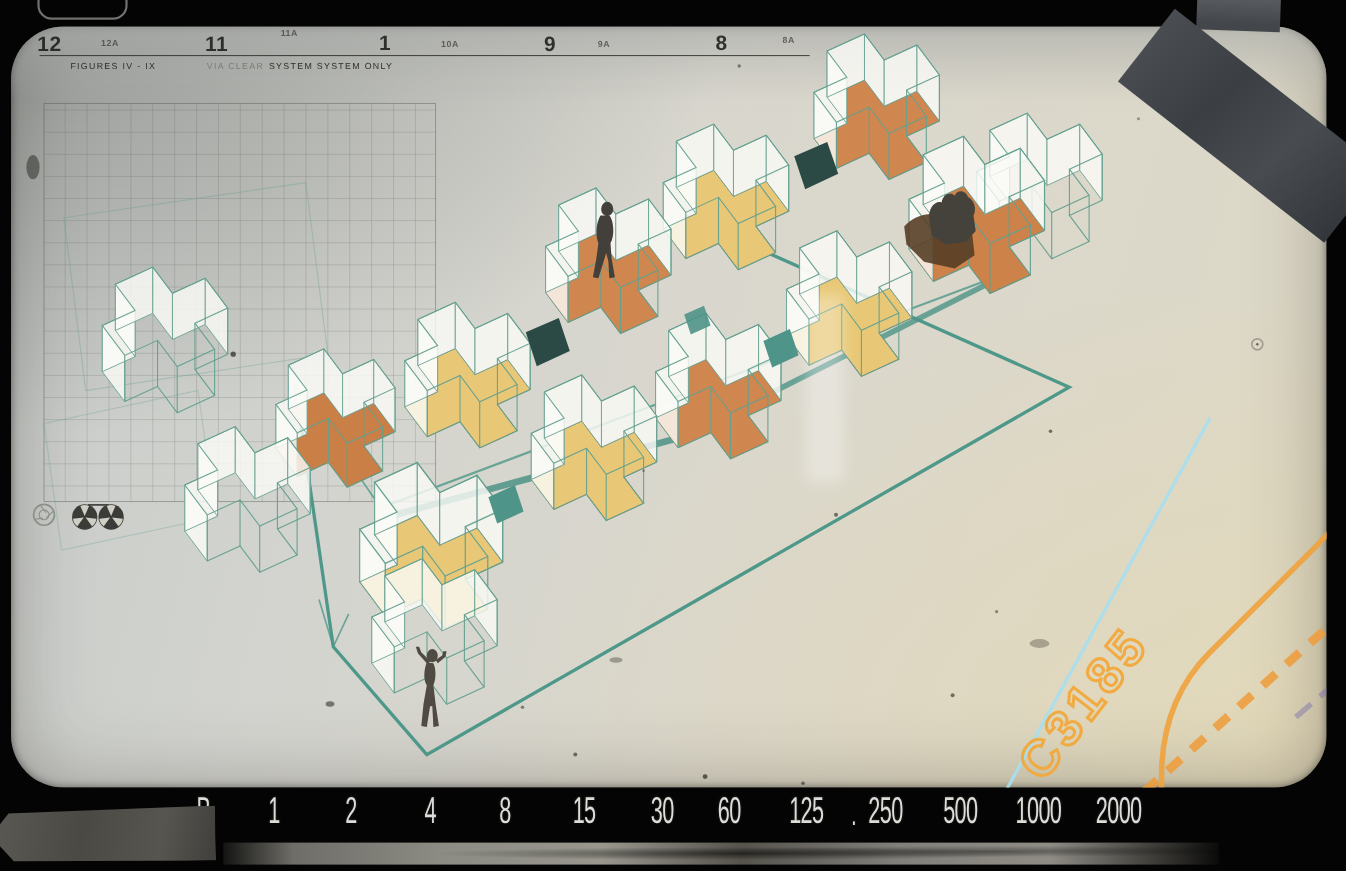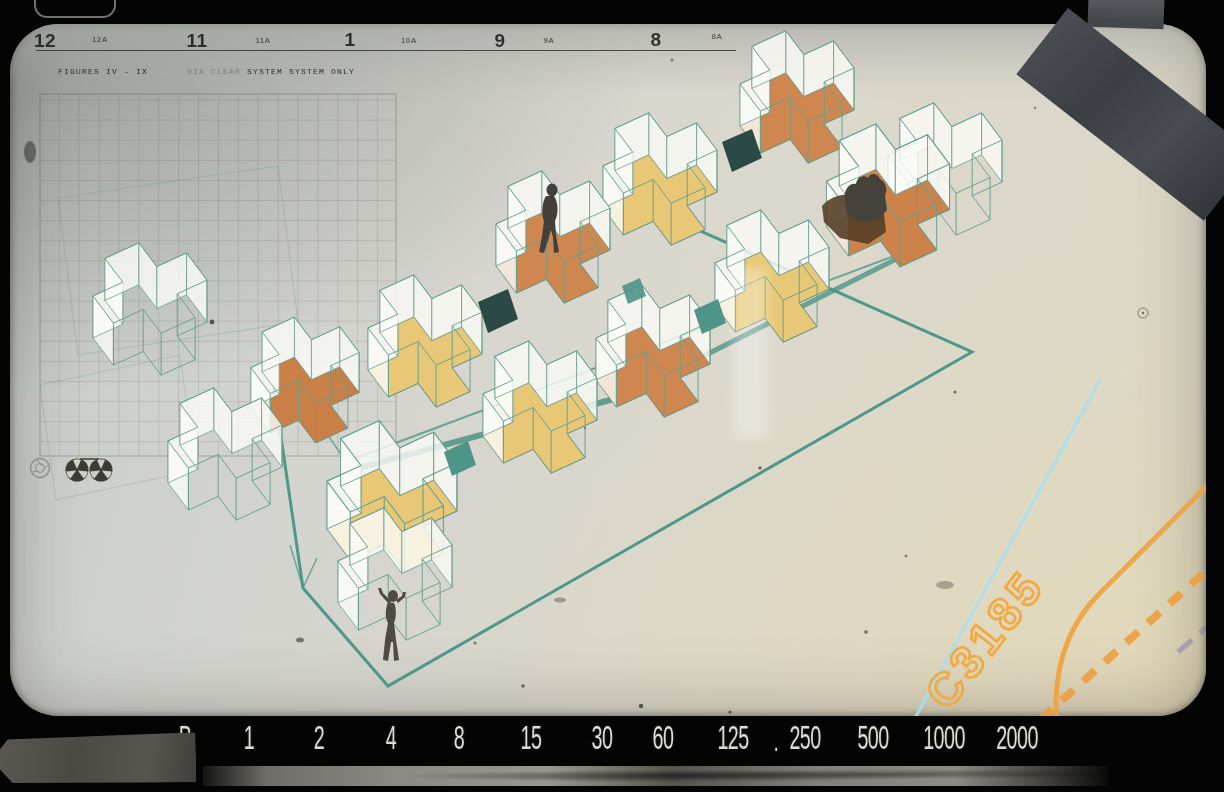--- a/index.html
+++ b/index.html
@@ -13,21 +13,21 @@
            linear-gradient(105deg,#c6cac8 0%,#d3d4cf 28%,#dad7cd 55%,#ded9c6 100%);
          box-shadow:inset 0 0 70px rgba(55,50,40,.35), inset 0 0 8px rgba(0,0,0,.5);}
   .photo-shade-top{position:absolute;left:0;top:0;width:100%;height:66px;
          background:linear-gradient(#b9bcba,rgba(205,207,202,0));opacity:.55;}
   .drawing-svg{position:absolute;left:-10px;top:-24px;width:1224px;height:792px;}
   
   .frame-num{position:absolute;transform:translateX(-50%);color:#1d1d1b;font-weight:700;
              font-size:19px;letter-spacing:.5px;opacity:.88;z-index:3;}
   .frame-num.alt{font-size:8px;font-weight:700;color:#3c3c39;opacity:.72;}
   .film-rule{position:absolute;left:36px;top:50px;width:700px;height:1px;background:rgba(42,42,38,.8);z-index:3;}
-  .film-caption{position:absolute;top:67px;transform:translateX(-50%);font-family:Liberation Mono, monospace;
+  .film-caption{position:absolute;top:56px;transform:translateX(-50%);font-family:Liberation Sans, sans-serif;
              font-size:8px;letter-spacing:1.2px;color:#2e2d29;white-space:nowrap;z-index:3;padding-left:36px;}
   .film-caption.faded{opacity:.38;}
   
   .mount-outline{position:absolute;left:34px;top:-12px;width:78px;height:26px;border:2px solid rgba(150,150,146,.75);
              border-radius:13px;z-index:2;}
   
   .tape{position:absolute;z-index:6;}
   .tape-tr-a{left:1088px;top:-4px;width:76px;height:32px;transform:rotate(2deg);
              background:linear-gradient(#5a5e62,#43474b 80%);}
   .tape-tr-b{left:1068px;top:8px;width:238px;height:84px;transform:rotate(38deg);transform-origin:0 0;
@@ -244,21 +244,21 @@
           </g>
         <circle cx="1143" cy="313" r="1.2" opacity=".6"></circle>
       </g>
     </svg>
   </div>
 
   <div>
     <span class="frame-num" style="left:45px;top:30px">12</span>
     <span class="frame-num alt" style="left:100px;top:35px">12A</span>
     <span class="frame-num" style="left:197px;top:30px">11</span>
-    <span class="frame-num alt" style="left:263px;top:36px">11A</span>
+    <span class="frame-num alt" style="left:263px;top:26px">11A</span>
     <span class="frame-num" style="left:350px;top:29px">1</span>
     <span class="frame-num alt" style="left:409px;top:36px">10A</span>
     <span class="frame-num" style="left:500px;top:30px">9</span>
     <span class="frame-num alt" style="left:549px;top:36px">9A</span>
     <span class="frame-num" style="left:656px;top:29px">8</span>
     <span class="frame-num alt" style="left:717px;top:32px">8A</span>
   </div>
   <div class="film-rule"></div>
   <span class="film-caption" style="left:85px">FIGURES IV - IX</span>
   <span class="film-caption faded" style="left:196px">VIA CLEAR</span>

